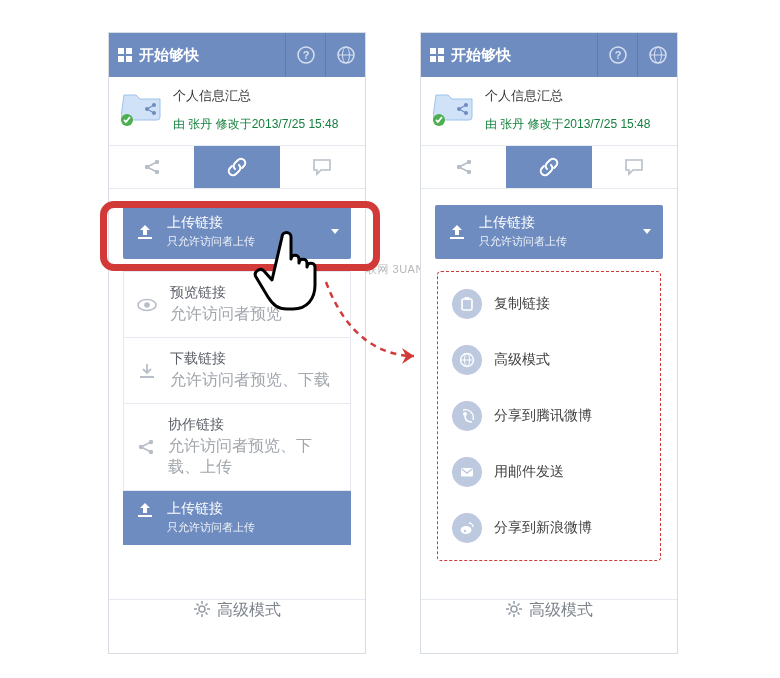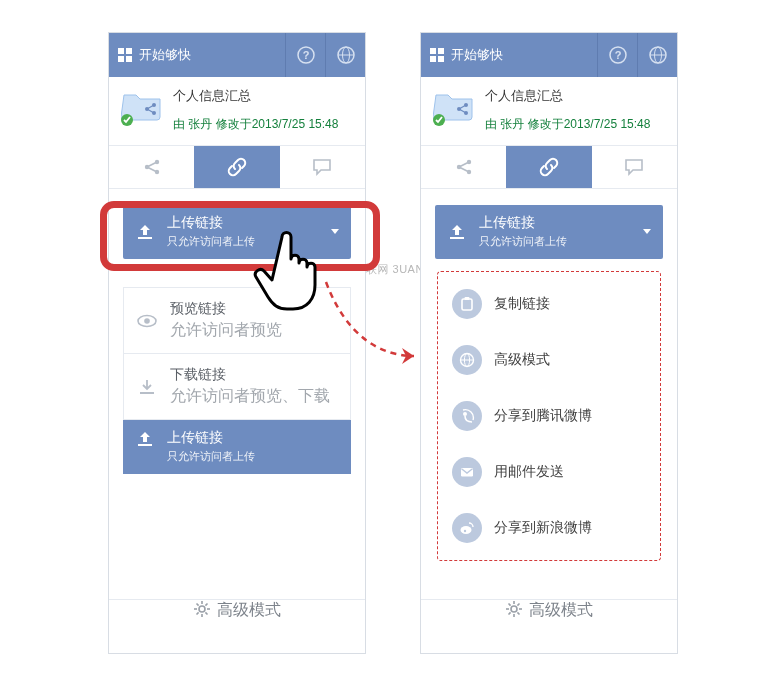--- a/index.html
+++ b/index.html
@@ -4,21 +4,21 @@
   <style>
     *{box-sizing:border-box;margin:0;padding:0}
     body{width:780px;height:678px;background:#fff;font-family:"Microsoft YaHei",Arial,sans-serif;font-size:13px;position:relative}
     .panel{position:absolute;width:258px;border:1px solid #d8dde4;background:#fff}
     .panel.left{left:108px;top:32px;height:622px}
     .panel.right{left:420px;top:32px;height:622px}
 
     
     .hdr{height:44px;background:#6e8cc0;display:flex;align-items:center}
     .hdr-main{flex:1;display:flex;align-items:center;padding-left:8px;gap:6px}
-    .hdr-title{color:#fff;font-size:13px;font-weight:normal}
+    .hdr-title{color:#fff;font-size:15px;font-weight:bold}
     .hdr-icon{width:40px;height:44px;border-left:1px solid #5f7cb0;display:flex;align-items:center;justify-content:center;color:#d6e0f0}
 
     
     .fileinfo{padding:10px 12px 12px 12px;display:flex;gap:10px;align-items:flex-start}
     .folder-ico{width:42px;height:36px;position:relative;flex-shrink:0}
     .fi-name{color:#333;font-size:13px;margin-bottom:11px}
     .fi-sub{color:#15803d;font-size:12px}
 
     
     .tabs{display:flex;height:44px;border-top:1px solid #e6eaf0;border-bottom:1px solid #e6eaf0}
@@ -28,21 +28,21 @@
     
     .hl{position:absolute;border:7px solid #d23a3a;border-radius:14px;pointer-events:none}
 
     
     .body{padding:16px 14px 0 14px}
     .selbtn{background:#6e8cc0;color:#fff;border-radius:2px;padding:9px 12px 10px 12px;display:flex;align-items:center;gap:12px;position:relative;cursor:pointer}
     .selbtn .txt{flex:1}
     .selbtn .t1{font-size:14px}
     .selbtn .t2{font-size:11px;opacity:0.9;margin-top:2px}
     .caret{width:0;height:0;border-left:4px solid transparent;border-right:4px solid transparent;border-top:5px solid #fff}
-    .link-list{margin-top:28px;border:1px solid #e6eaf0}
+    .link-list{margin-top:12px;border:1px solid #e6eaf0}
     .li{display:flex;gap:12px;padding:12px 12px;border-bottom:1px solid #e6eaf0;cursor:pointer}
     .li:last-child{border-bottom:none}
     .li-ico{width:22px;color:#b7bec8;display:flex;align-items:center;justify-content:center}
     .li .t1{color:#5a5f66;font-size:14px}
     .li .t2{color:#a2a7ad;font-size:16px;margin-top:2px}
 
     
     .selbar{background:#6e8cc0;color:#fff;padding:9px 12px 10px 12px;display:flex;gap:12px;margin:0 14px 0 14px}
     .selbar .t1{font-size:14px}
     .selbar .t2{font-size:11px;opacity:0.9;margin-top:2px}
@@ -171,20 +171,35 @@
       <div class="li">
         <div class="li-ico">
             <svg width="20" height="20" viewBox="0 0 20 20">
               <path d="M10 3 v8 m-4 -3 l4 4 l4 -4" stroke="#b7bec8" stroke-width="1.8" fill="none"></path>
               <rect x="3" y="15" width="14" height="2" fill="#b7bec8"></rect>
             </svg>
           </div>
         <div>
             <div class="t1">下载链接</div>
             <div class="t2">允许访问者预览、下载</div>
+          </div>
+      </div>
+      <div class="li">
+        <div class="li-ico">
+            <svg width="20" height="20" viewBox="0 0 20 20">
+              <circle cx="5" cy="10" r="2.2" fill="#b7bec8"></circle>
+              <circle cx="15" cy="5" r="2.2" fill="#b7bec8"></circle>
+              <circle cx="15" cy="15" r="2.2" fill="#b7bec8"></circle>
+              <line x1="5" y1="10" x2="15" y2="5" stroke="#b7bec8" stroke-width="1.6"></line>
+              <line x1="5" y1="10" x2="15" y2="15" stroke="#b7bec8" stroke-width="1.6"></line>
+            </svg>
+          </div>
+        <div>
+            <div class="t1">协作链接</div>
+            <div class="t2">允许访问者预览、下载、上传</div>
           </div>
       </div>
     </div>
   </div>
 
   <div class="selbar" style="margin-top:0">
     <span>
       <svg width="20" height="20" viewBox="0 0 20 20">
           <path d="M10 3 l5 5 h-3 v5 h-4 v-5 h-3 z" fill="#fff"></path>
           <rect x="3" y="15" width="14" height="2" fill="#fff"></rect>

